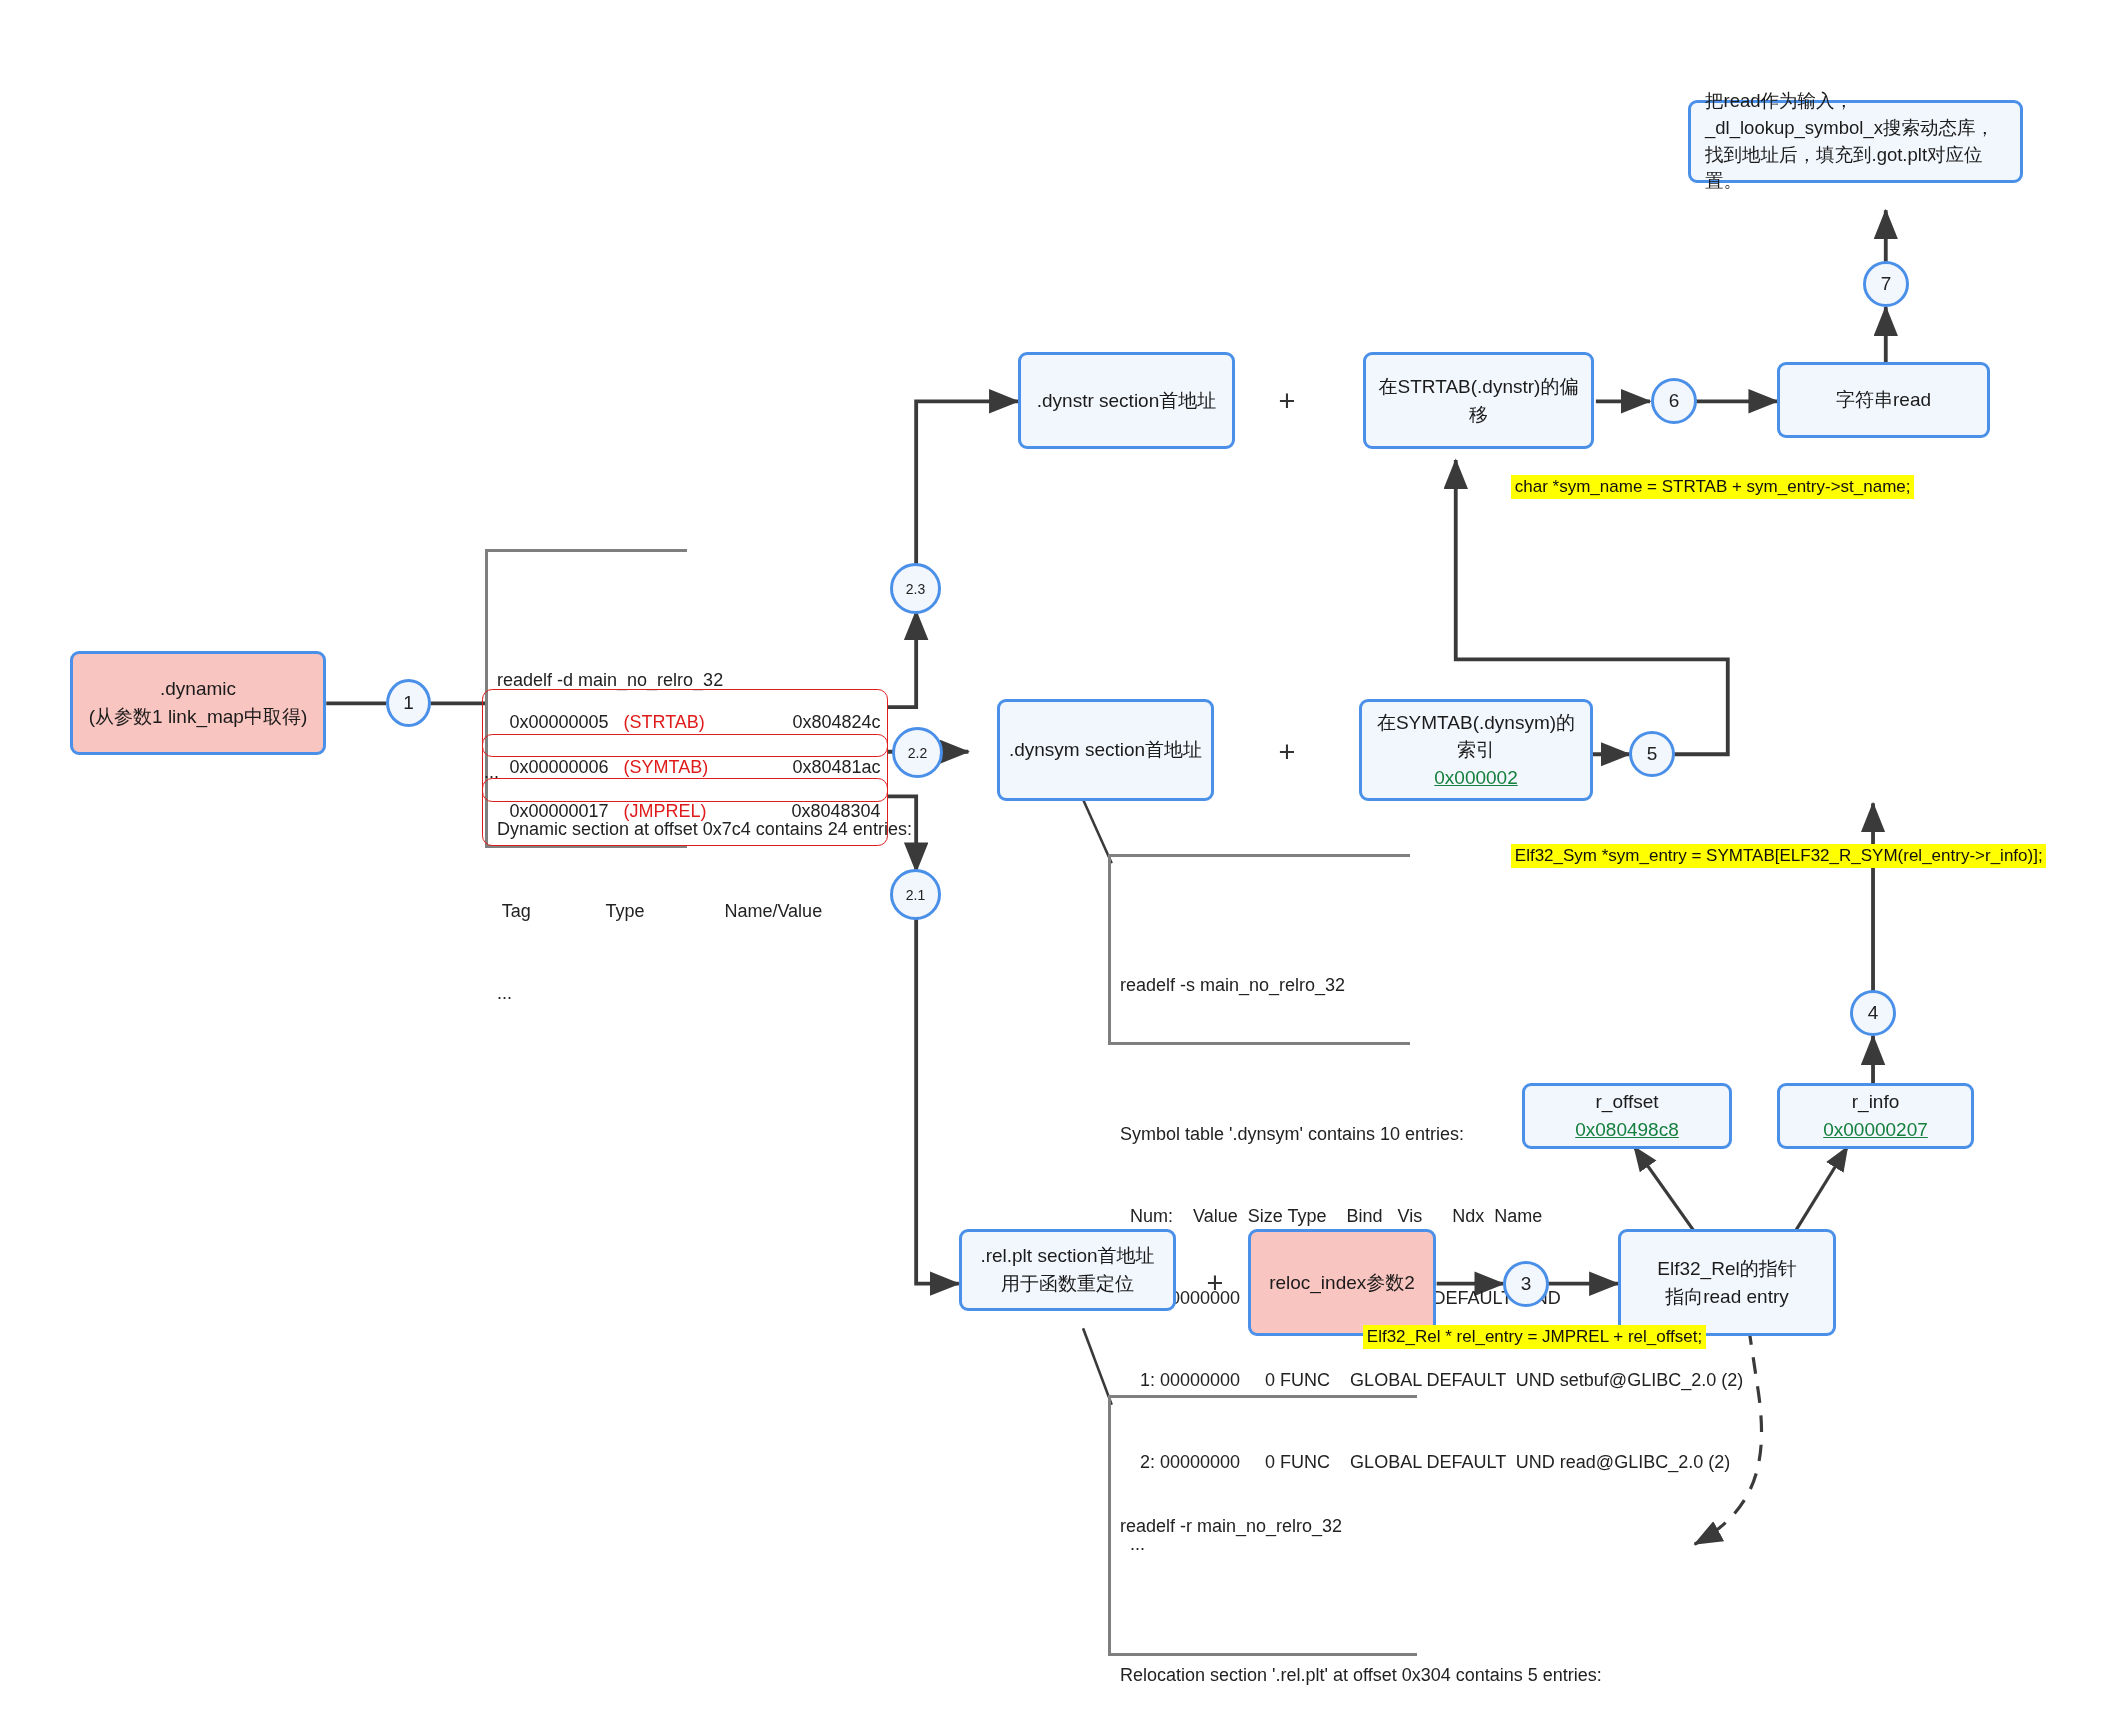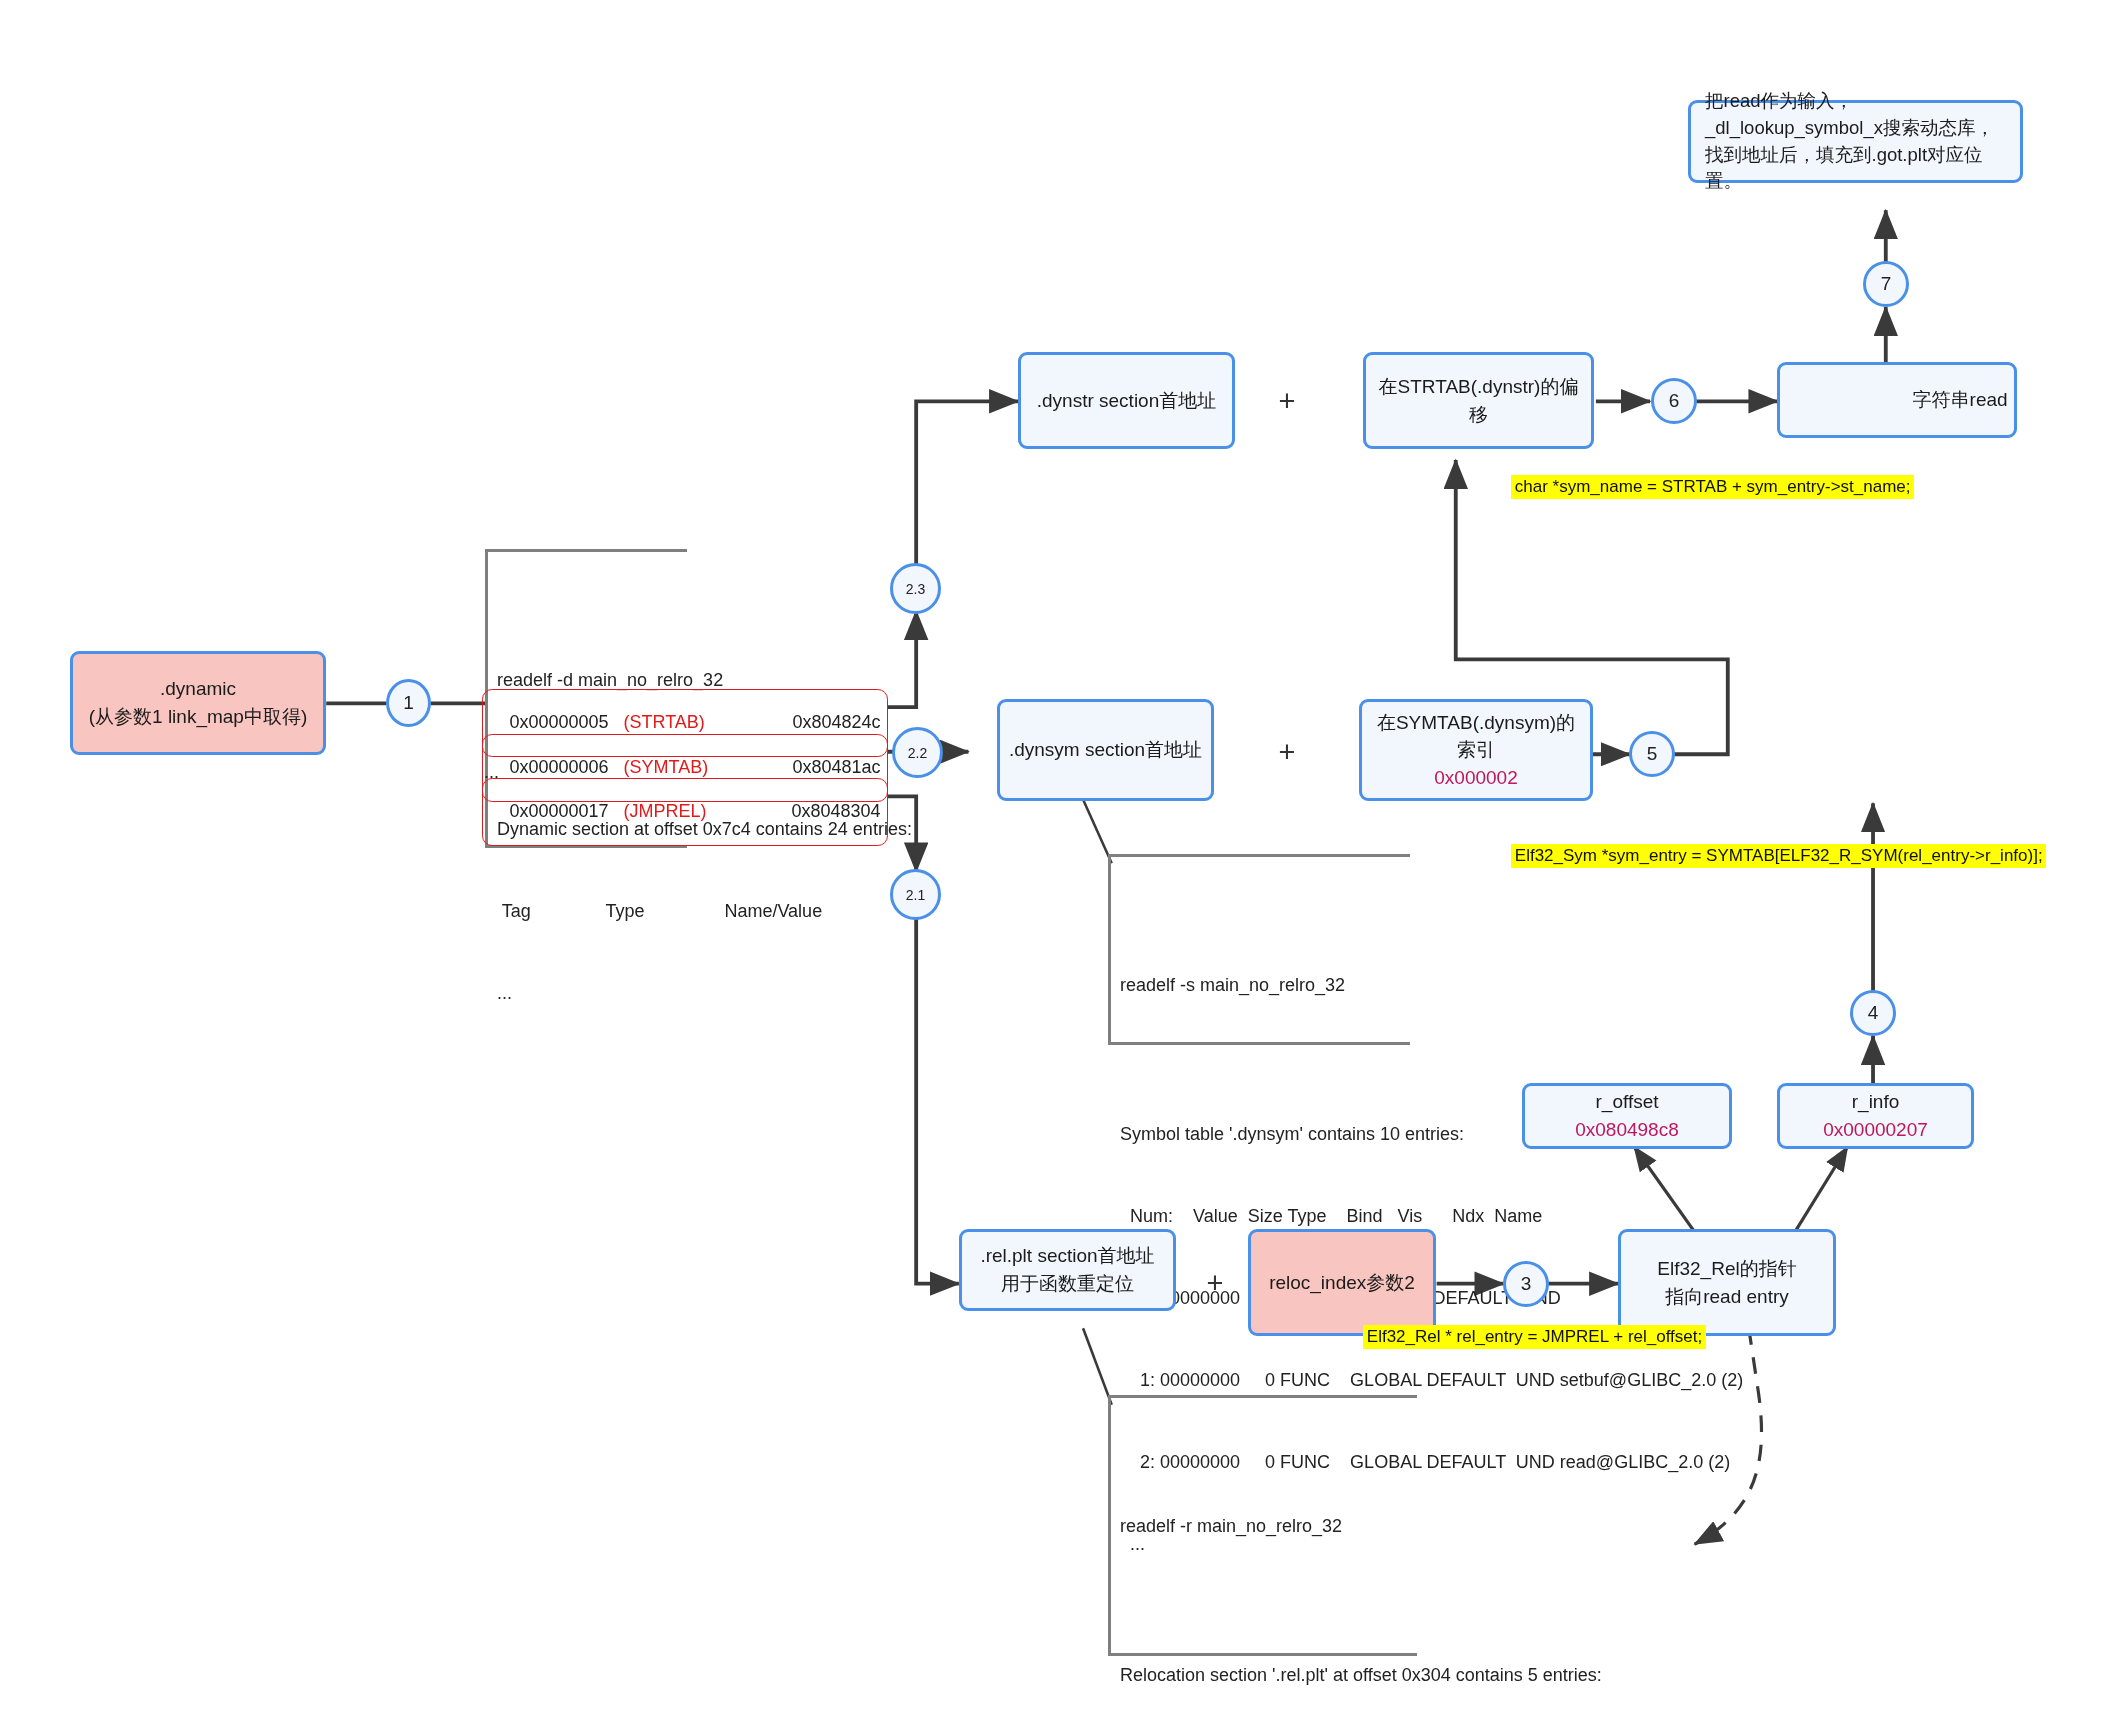--- a/index.html
+++ b/index.html
@@ -15,21 +15,21 @@
 
   
   .bbox{
     border:3.2px solid #4a90e8;border-radius:9px;background:#f2f6fd;
     color:#1b1b1b;font-size:19px;padding:3.8px 6.4px;
   }
   .pbox{
     border:3.2px solid #4a90e8;border-radius:9px;background:#f9c5c0;
     color:#1b1b1b;font-size:19px;padding:3.8px 6.4px;
   }
-  .bbox .val,.pbox .val{color:#be185d;display:block;}
+  .bbox .val,.pbox .val{color:#15803d;display:block;text-decoration:underline;}
 
   
   .circ{
     position:absolute;border:3.8px solid #4a90e8;background:#f2f6fd;border-radius:50%;
     display:flex;align-items:center;justify-content:center;color:#222;
     font-size:19px;box-sizing:border-box;
   }
   .circ.small{font-size:14px;}
 
   
@@ -168,21 +168,21 @@
     <span>+</span>
   </div>
 
   <div class="node bbox" style="left:1363px;top:352px;width:231px;height:97px;">
     <span>在STRTAB(.dynstr)的偏移</span>
   </div>
   <div class="circ" style="left:1651px;top:378px;width:46px;height:46px;">
     <span>6</span>
   </div>
 
-  <div class="node bbox" style="left:1777px;top:362px;width:240px;height:76px;justify-content:flex-end;">
+  <div class="node bbox" style="left:1777px;top:362px;width:213px;height:76px;">
     <span>字符串read</span>
   </div>
   <div class="circ" style="left:1863px;top:261px;width:46px;height:46px;">
     <span>7</span>
   </div>
 
   <div class="node bbox" style="left:1688px;top:100px;width:335px;height:83px;font-size:18.5px;text-align:left;justify-content:flex-start;padding:6.4px 14px;">
     <span>把read作为输入，_dl_lookup_symbol_x搜索动态库，找到地址后，填充到.got.plt对应位置。</span>
   </div>
 

